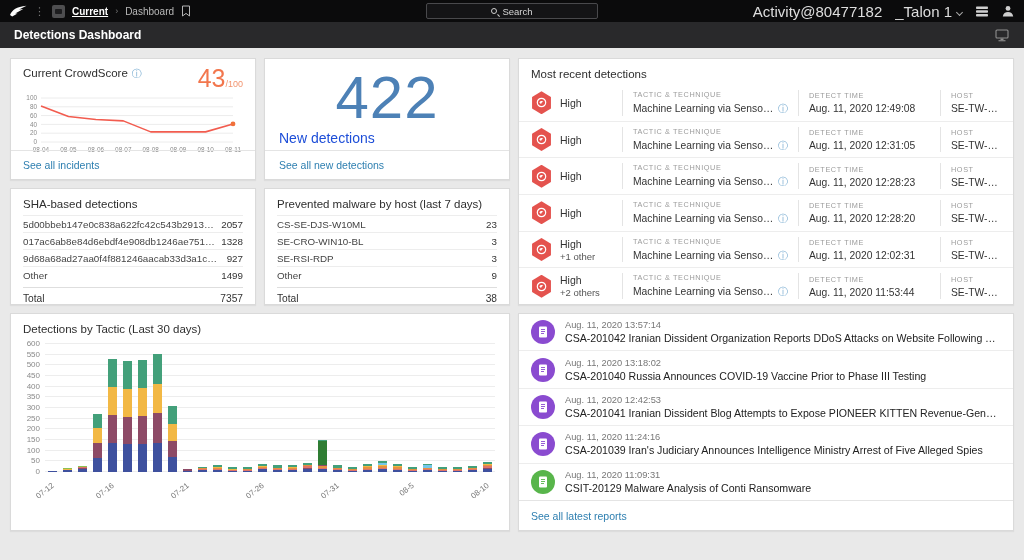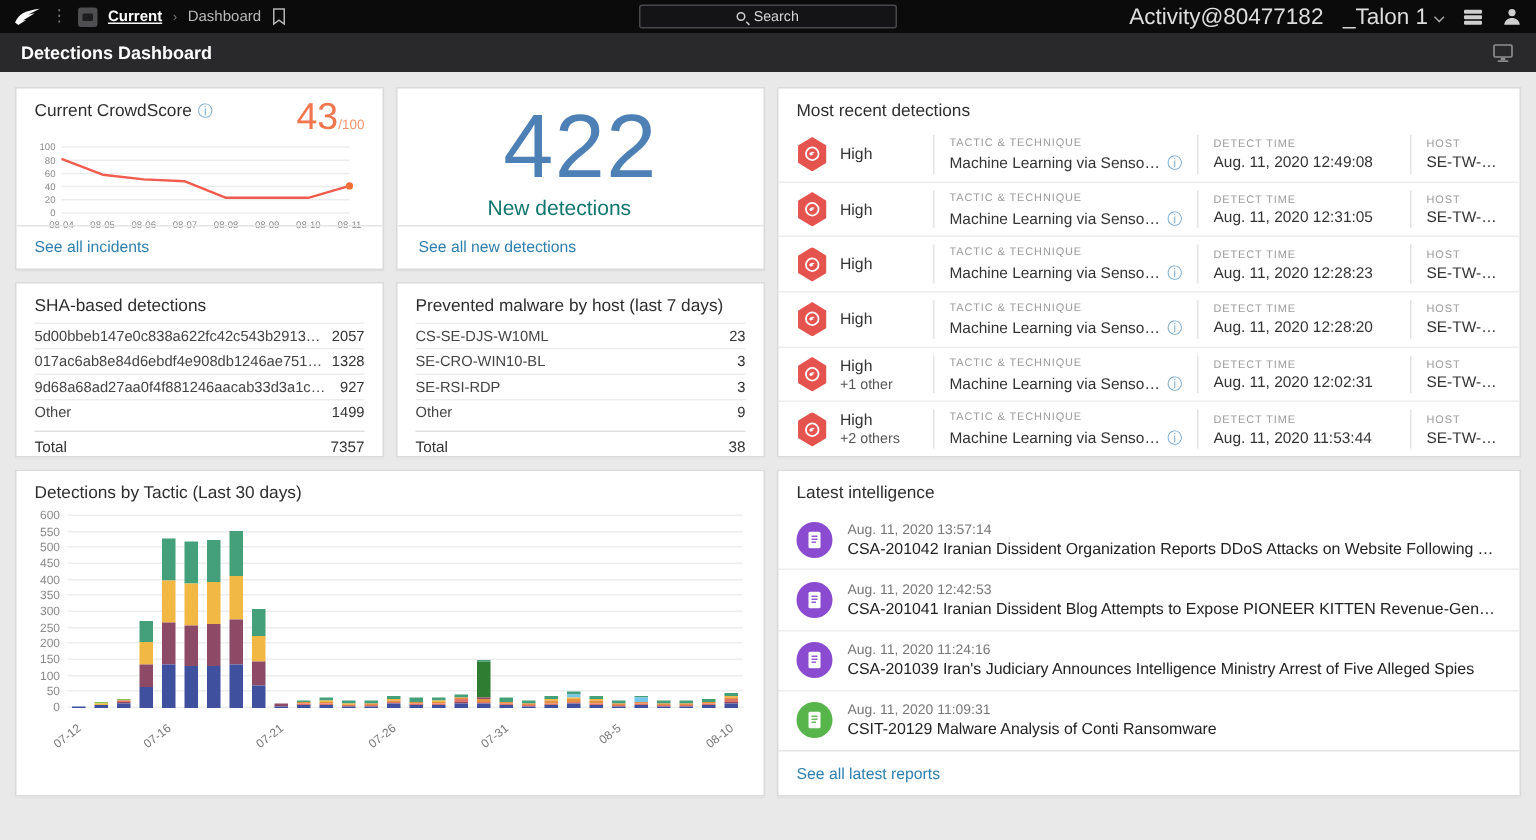--- a/index.html
+++ b/index.html
@@ -41,21 +41,21 @@
   .c-crowdscore { width:246px; height:122px; position:relative; }
   .cs-head { display:flex; align-items:flex-start; padding:8px 12px 0; }
   .cs-score { margin-left:auto; color:#f2764d; font-size:25px; font-weight:300; line-height:0.9; }
   .cs-score small { font-size:9px; color:#f2946f; font-weight:normal; }
   .cs-link-row { position:absolute; left:0; right:0; bottom:0; border-top:1px solid #e4e4e4; padding:4px 12px 6px; }
   a.link { color:#2e7fb0; font-size:10.5px; text-decoration:none; }
 
   
   .c-newdet { width:246px; height:122px; padding:10px 14px 0; position:relative; }
   .nd-count { font-size:60px; font-weight:200; color:#4d81b6; line-height:0.95; letter-spacing:1px;text-align:center; }
-  .nd-label { font-size:14px; color:#0f766e; margin-top:4px;margin-left:46px; }
+  .nd-label { font-size:14px; color:#1d4ed8; margin-top:4px; }
   .nd-link-row { position:absolute; left:0; right:0; bottom:0; border-top:1px solid #e4e4e4; padding:4px 14px 6px; }
 
   
   .c-kv { width:246px; height:117px; }
   .kv-rows { padding:0 12px; }
   .kv-row { display:flex; justify-content:space-between; align-items:center; border-top:1px solid #ededed; padding:2.5px 0; font-size:9.8px; color:#444; }
   .kv-row .kv-label { max-width:195px; overflow:hidden; text-overflow:ellipsis; white-space:nowrap; }
   .kv-row .kv-value { color:#333; }
   .kv-total { display:flex; justify-content:space-between; border-top:1px solid #dedede; margin:4px 12px 0; padding:5px 0; font-size:10.2px; color:#333; }
 
@@ -626,21 +626,20 @@
         </span>
         <span class="rec-col rc-host">
           <span class="lab">HOST</span>
               <span class="val">SE-TW-WIN10-DET</span>
         </span>
       </div>
         </div>
     </div>
 
     <div class="card c-intel">
-      <div class="card-title">Latest intelligence</div>
       <div class="int-rows">
           <div class="int-row">
         <span class="int-ic" style="background:#8a4bd0">
           <svg width="10" height="12" viewBox="0 0 10 12">
                 <rect x="1" y="0.5" width="8" height="11" rx="1" fill="#fff"></rect>
                 <line x1="3" y1="3.5" x2="7" y2="3.5" stroke="#8a4bd0" stroke-width="0.9"></line>
                 <line x1="3" y1="5.5" x2="7" y2="5.5" stroke="#8a4bd0" stroke-width="0.9"></line>
                 <line x1="3" y1="7.5" x2="6" y2="7.5" stroke="#8a4bd0" stroke-width="0.9"></line>
               </svg>
         </span>
@@ -652,34 +651,48 @@
           <div class="int-row">
         <span class="int-ic" style="background:#8a4bd0">
           <svg width="10" height="12" viewBox="0 0 10 12">
                 <rect x="1" y="0.5" width="8" height="11" rx="1" fill="#fff"></rect>
                 <line x1="3" y1="3.5" x2="7" y2="3.5" stroke="#8a4bd0" stroke-width="0.9"></line>
                 <line x1="3" y1="5.5" x2="7" y2="5.5" stroke="#8a4bd0" stroke-width="0.9"></line>
                 <line x1="3" y1="7.5" x2="6" y2="7.5" stroke="#8a4bd0" stroke-width="0.9"></line>
               </svg>
         </span>
         <span class="int-txt">
-          <div class="int-date">Aug. 11, 2020 12:42:53</div>
-          <div class="int-title">CSA-201041 Iranian Dissident Blog Attempts to Expose PIONEER KITTEN Revenue-Generation Activities</div>
+          <div class="int-date">Aug. 11, 2020 13:18:02</div>
+          <div class="int-title">CSA-201040 Russia Announces COVID-19 Vaccine Prior to Phase III Testing</div>
         </span>
       </div>
           <div class="int-row">
         <span class="int-ic" style="background:#8a4bd0">
           <svg width="10" height="12" viewBox="0 0 10 12">
                 <rect x="1" y="0.5" width="8" height="11" rx="1" fill="#fff"></rect>
                 <line x1="3" y1="3.5" x2="7" y2="3.5" stroke="#8a4bd0" stroke-width="0.9"></line>
                 <line x1="3" y1="5.5" x2="7" y2="5.5" stroke="#8a4bd0" stroke-width="0.9"></line>
                 <line x1="3" y1="7.5" x2="6" y2="7.5" stroke="#8a4bd0" stroke-width="0.9"></line>
               </svg>
         </span>
         <span class="int-txt">
+          <div class="int-date">Aug. 11, 2020 12:42:53</div>
+          <div class="int-title">CSA-201041 Iranian Dissident Blog Attempts to Expose PIONEER KITTEN Revenue-Generation Activities</div>
+        </span>
+      </div>
+          <div class="int-row">
+        <span class="int-ic" style="background:#8a4bd0">
+          <svg width="10" height="12" viewBox="0 0 10 12">
+                <rect x="1" y="0.5" width="8" height="11" rx="1" fill="#fff"></rect>
+                <line x1="3" y1="3.5" x2="7" y2="3.5" stroke="#8a4bd0" stroke-width="0.9"></line>
+                <line x1="3" y1="5.5" x2="7" y2="5.5" stroke="#8a4bd0" stroke-width="0.9"></line>
+                <line x1="3" y1="7.5" x2="6" y2="7.5" stroke="#8a4bd0" stroke-width="0.9"></line>
+              </svg>
+        </span>
+        <span class="int-txt">
           <div class="int-date">Aug. 11, 2020 11:24:16</div>
           <div class="int-title">CSA-201039 Iran's Judiciary Announces Intelligence Ministry Arrest of Five Alleged Spies</div>
         </span>
       </div>
           <div class="int-row">
         <span class="int-ic" style="background:#58b54b">
           <svg width="10" height="12" viewBox="0 0 10 12">
                 <rect x="1" y="0.5" width="8" height="11" rx="1" fill="#fff"></rect>
                 <line x1="3" y1="3.5" x2="7" y2="3.5" stroke="#58b54b" stroke-width="0.9"></line>
                 <line x1="3" y1="5.5" x2="7" y2="5.5" stroke="#58b54b" stroke-width="0.9"></line>

